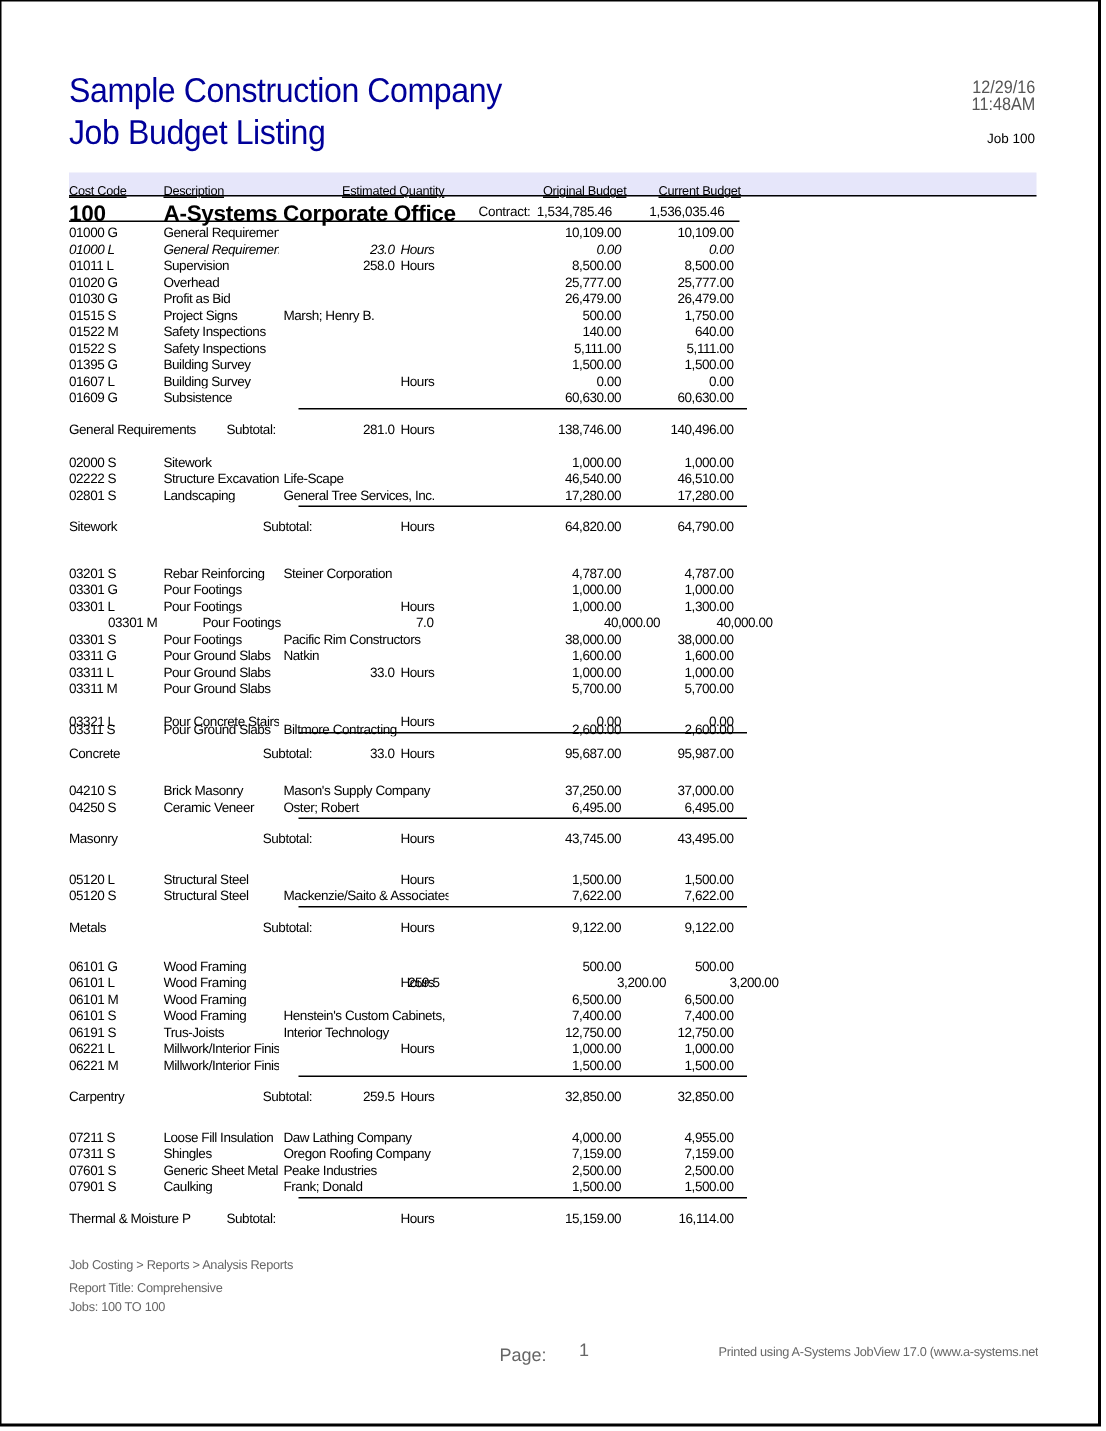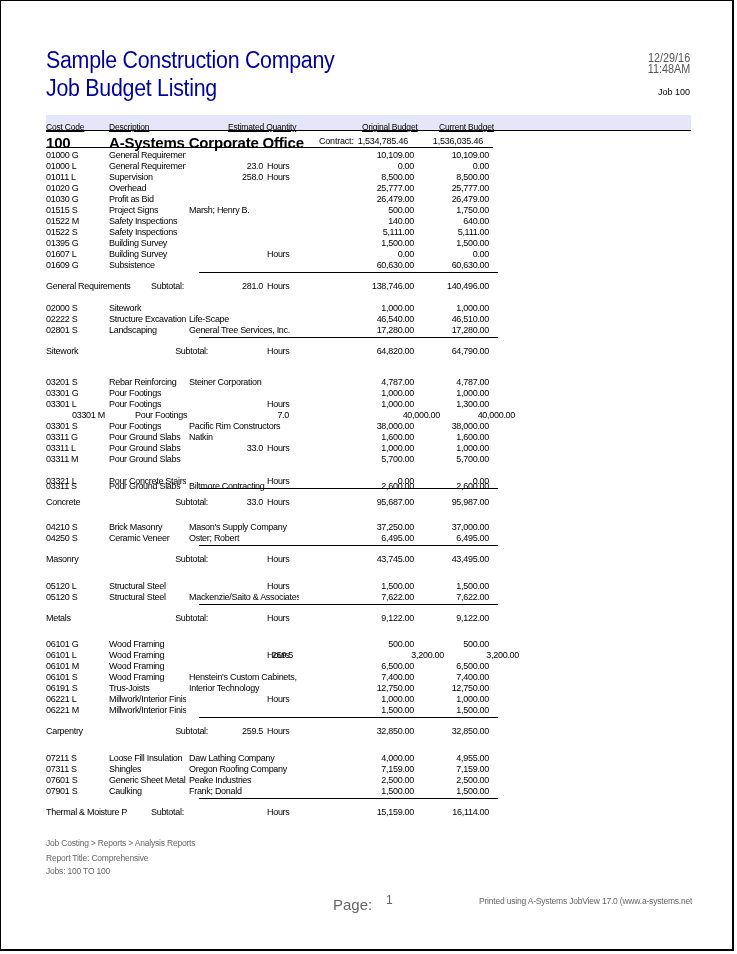--- a/index.html
+++ b/index.html
@@ -26,21 +26,21 @@
   .c-vend { left:188px; width:110px; overflow:hidden; }
   .c-qty  { right:475px; }
   .c-unit { left:266px; }
   .c-orig { right:324px; text-align:right; }
   .c-curr { right:249px; text-align:right; }
   .c-grp  { left:45px; }
   .c-sub  { left:150px; }
   .c-sub-r { right:530px; text-align:right; }
   .sepline { position:absolute; left:198px; width:299px; height:0; border-top:1.5px solid #000; }
   .foot { left:45px; font-size:8.5px; color:#666; letter-spacing:-0.2px; }
-  .pagelbl { left:332px; top:895px; font-size:15px; color:#666; }
+  .pagelbl { left:332px; top:895px; font-size:12px; color:#666; }
   .pagenum { left:385px; top:892px; font-size:12px; color:#666; }
   .printed { left:478px; top:895px; font-size:8.5px; color:#666; width:213px; overflow:hidden; letter-spacing:-0.2px; }
 </style>
 </head>
 <body>
 
 <div class="page">
   <div class="abs title t1">Sample Construction Company</div>
   <div class="abs title t2">Job Budget Listing</div>
   <div class="abs date">
@@ -66,21 +66,21 @@
   <div id="body-rows">
       <div class="row" style="top: 149px;">
         <span class="c-code">01000 G</span>
         <span class="c-desc">General Requirements</span>
         <span class="c-vend"></span>
         <span class="c-qty"></span>
         <span class="c-unit"></span>
         <span class="c-orig">10,109.00</span>
         <span class="c-curr">10,109.00</span>
       </div>
-      <div class="row" style="top: 160px;">
+      <div class="row" style="top: 160px; font-style: italic;">
         <span class="c-code">01000 L</span>
         <span class="c-desc">General Requirements</span>
         <span class="c-vend"></span>
         <span class="c-qty">23.0</span>
         <span class="c-unit">Hours</span>
         <span class="c-orig">0.00</span>
         <span class="c-curr">0.00</span>
       </div>
       <div class="row" style="top: 171px;">
         <span class="c-code">01011 L</span>

